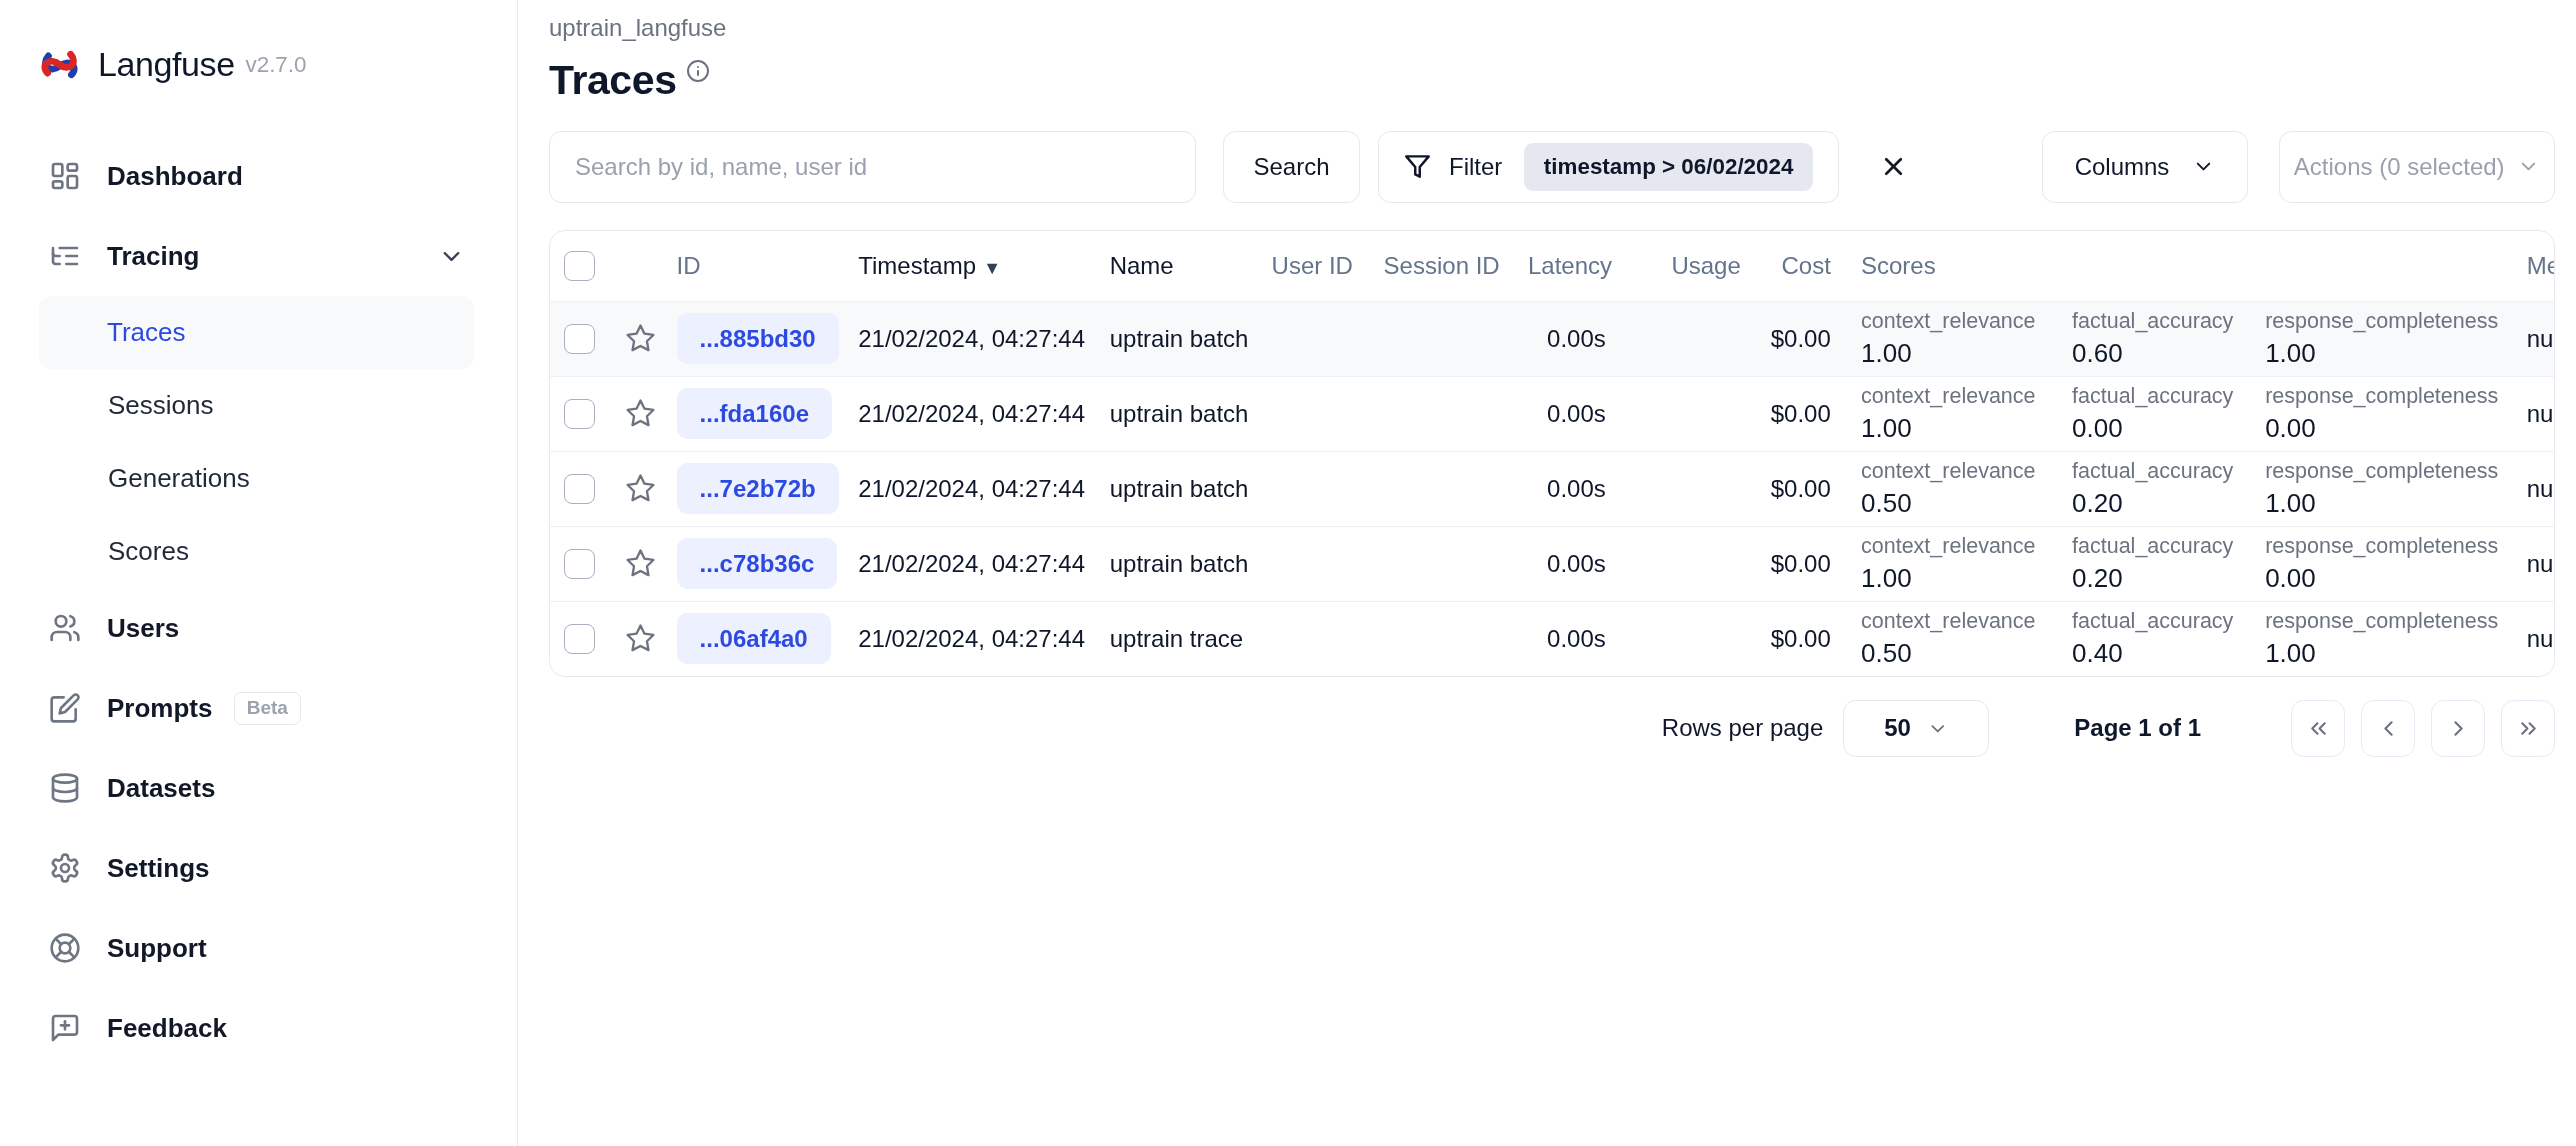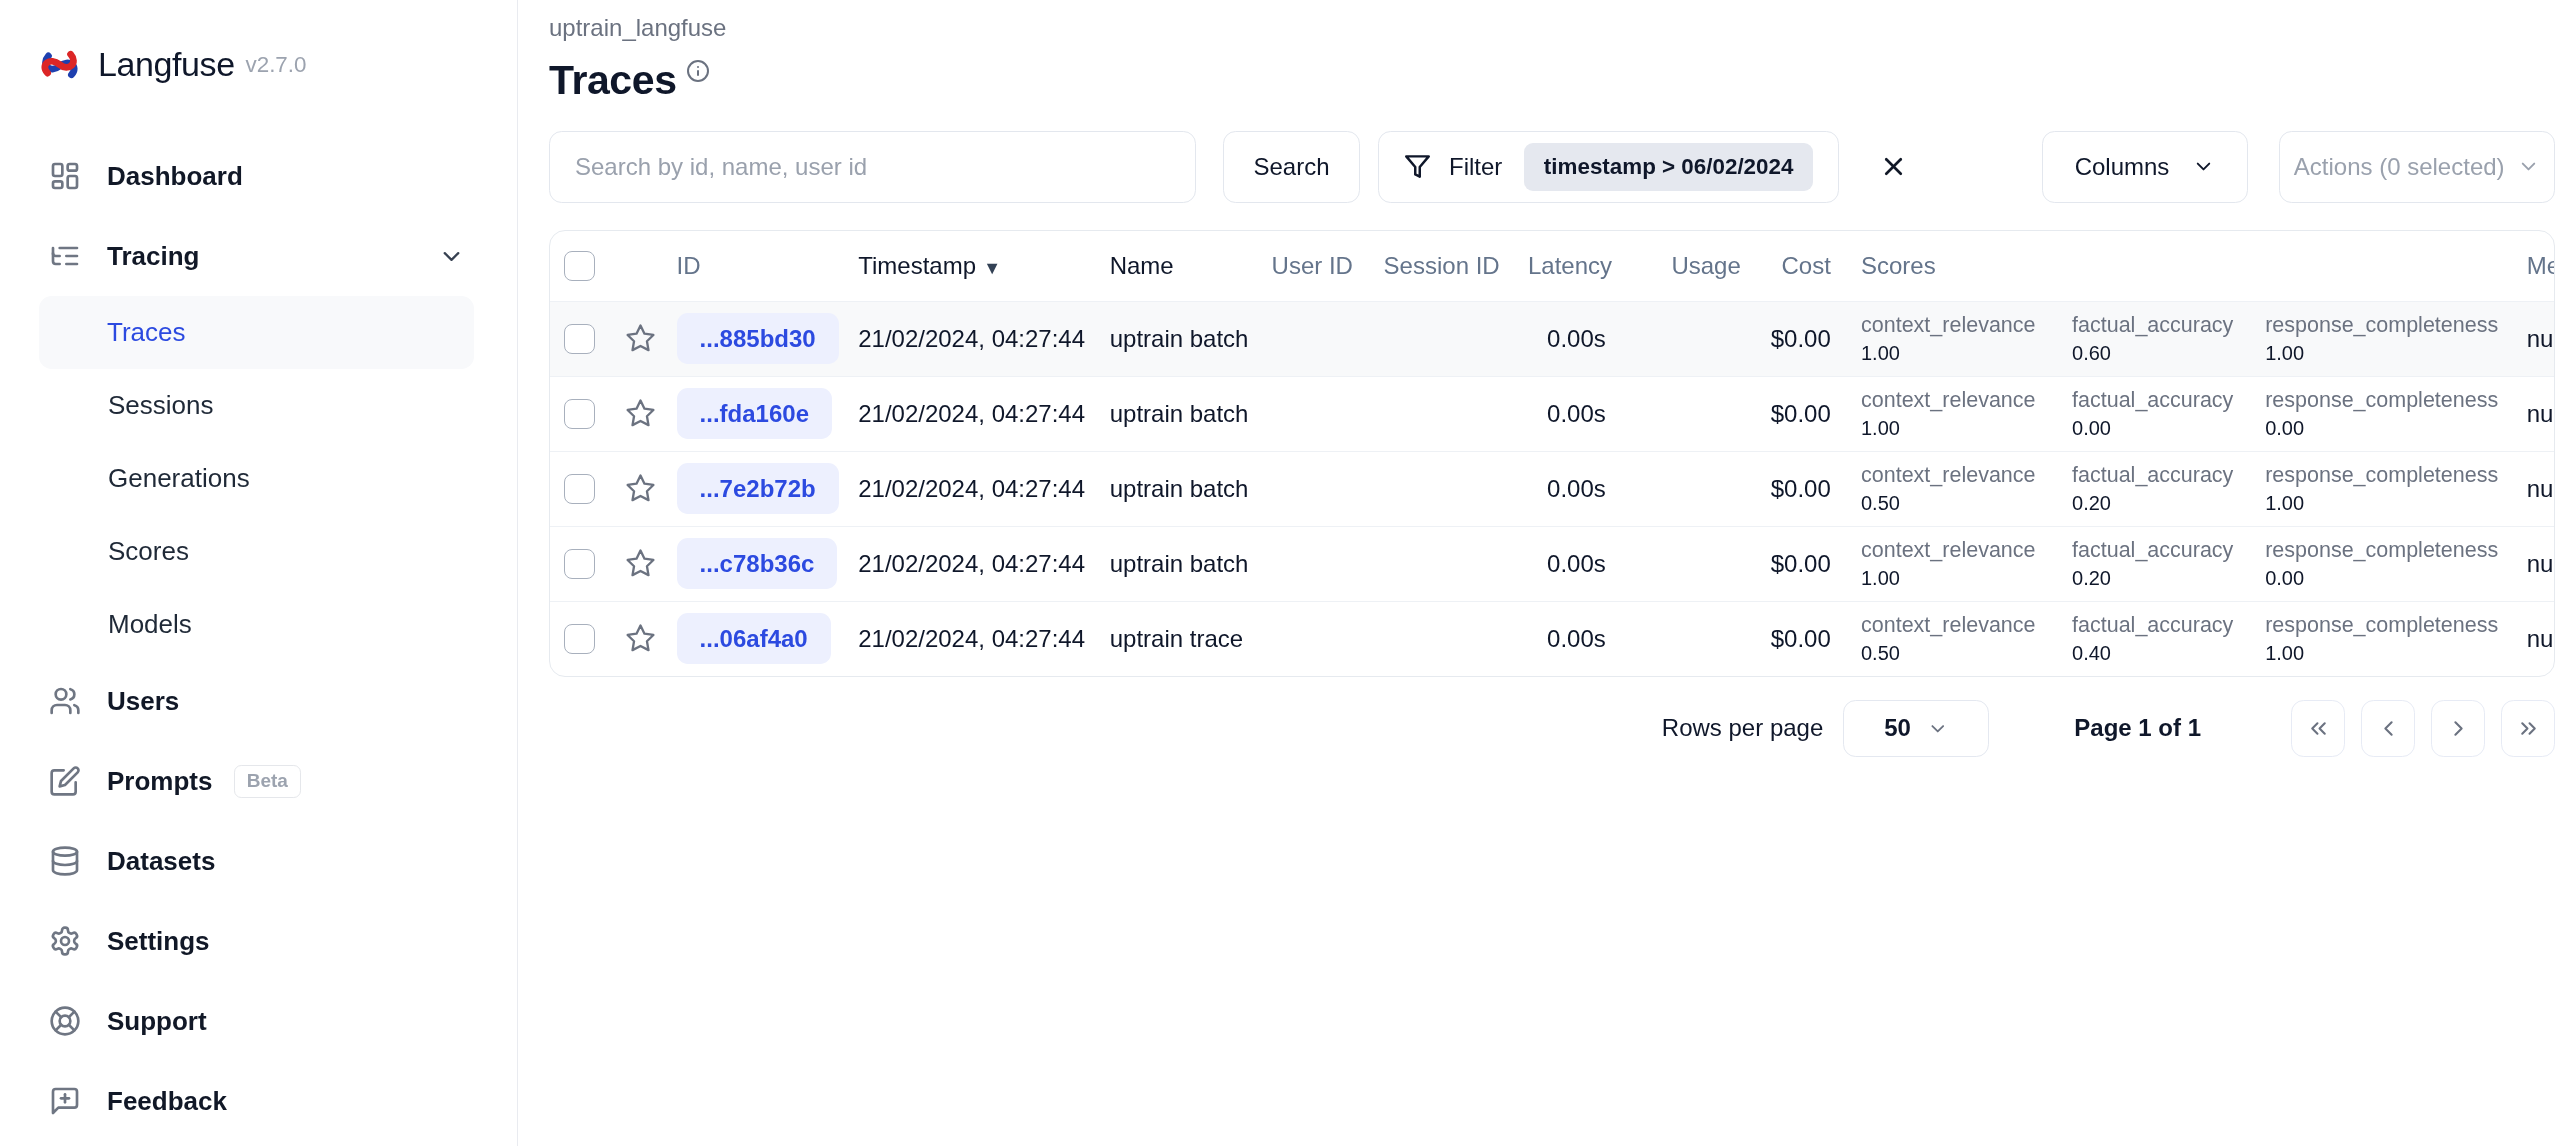--- a/index.html
+++ b/index.html
@@ -63,21 +63,21 @@
   .c-id { padding-left: 12.6px; }
   .id-pill { display: inline-block; background: #edf0fe; color: #2c4ae0; font-weight: 700; font-size: 24px; border-radius: 10.8px; padding: 11.7px 23px; cursor: pointer; }
   .c-ts { padding-left: 7.2px; font-size: 24px; color: #0f172a; }
   .c-name { padding-left: 2.7px; font-size: 24px; color: #0f172a; }
   .c-uid, .c-sid { padding-left: 12.6px; }
   .c-num { text-align: right; padding-right: 7.2px; font-size: 24px; color: #0f172a; }
   .c-scores { padding-left: 23px; display: flex; align-items: center; }
   .score { display: flex; flex-direction: column; justify-content: center; }
   .score.w1 { width: 212px; } .score.w2 { width: 194px; } .score.w3 { width: 251px; }
   .score .slabel { font-size: 21.5px; color: #6b7280; }
-  .score .svalue { font-size: 20px; color: #0f172a; margin-top: 4.5px; }
+  .score .svalue { font-size: 26px; color: #0f172a; margin-top: 4.5px; }
   .c-meta { padding-left: 11.7px; font-size: 24px; color: #0f172a; overflow: hidden; }
   .th-meta { padding-left: 11.7px; overflow: hidden; }
   .sort-arrow { font-size: 18px; margin-left: 7.2px; color: #334155; }
 
   
   .pagination { margin-top: 23px; width: 2006px; display: flex; align-items: center; justify-content: flex-end; }
   .rpp-label { font-size: 24px; font-weight: 500; color: #0f172a; }
   .rpp-select { margin-left: 20px; width: 146px; height: 57px; border: 1.8px solid #e4e8f0; border-radius: 12.6px; display: flex; align-items: center; justify-content: center; gap: 16px; font-size: 24px; font-weight: 600; color: #0f172a; cursor: pointer; }
   .rpp-select .chev-sm { color: #6b7280; width: 21.5px; height: 21.5px; }
   .page-info { margin-left: 85px; font-size: 24px; font-weight: 600; color: #0f172a; }
@@ -128,23 +128,20 @@
     </div>
     <div class="sub-item">
       <span>Sessions</span>
     </div>
     <div class="sub-item">
       <span>Generations</span>
     </div>
     <div class="sub-item">
       <span>Scores</span>
     </div>
-    <div class="sub-item">
-      <span>Models</span>
-    </div>
 
     <div class="nav-item">
       <svg class="nicon" viewBox="0 0 24 24" fill="none" stroke="currentColor" stroke-width="2" stroke-linecap="round" stroke-linejoin="round">
           <path d="M16 21v-2a4 4 0 0 0-4-4H6a4 4 0 0 0-4 4v2"></path>
           <circle cx="9" cy="7" r="4"></circle>
           <path d="M22 21v-2a4 4 0 0 0-3-3.87"></path>
           <path d="M16 3.13a4 4 0 0 1 0 7.75"></path>
         </svg>
       <span class="nlabel">Users</span>
     </div>

